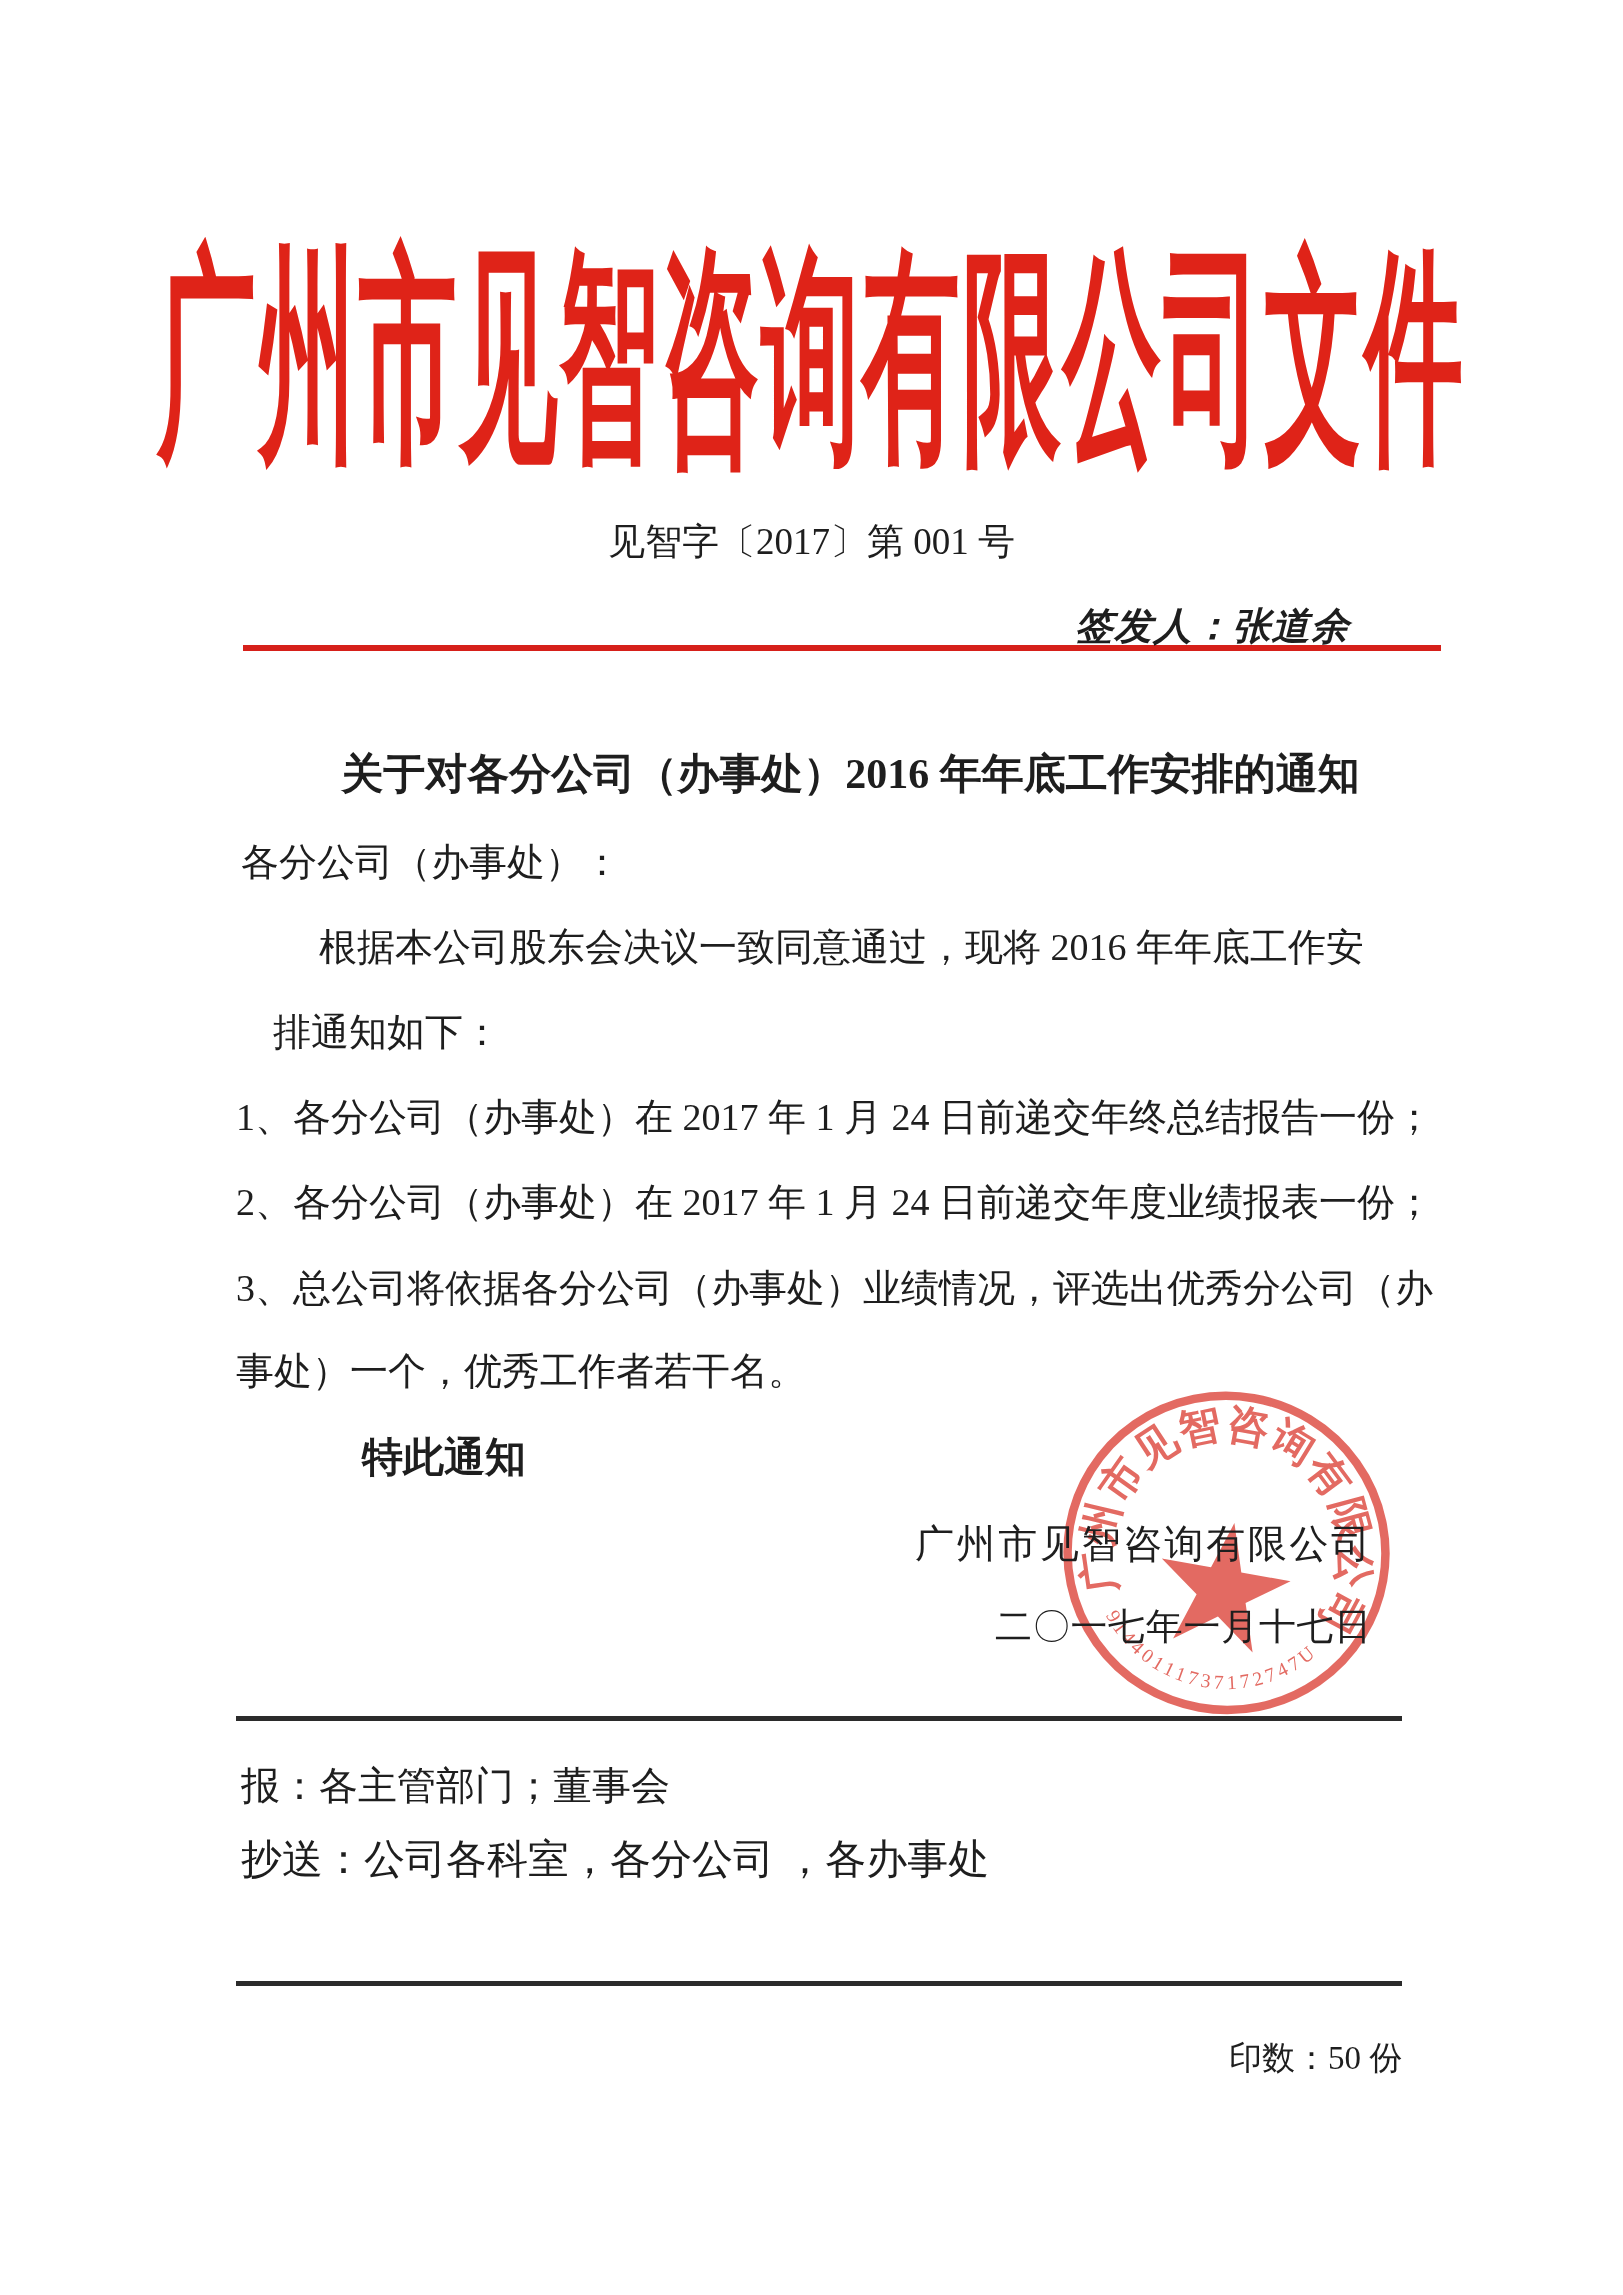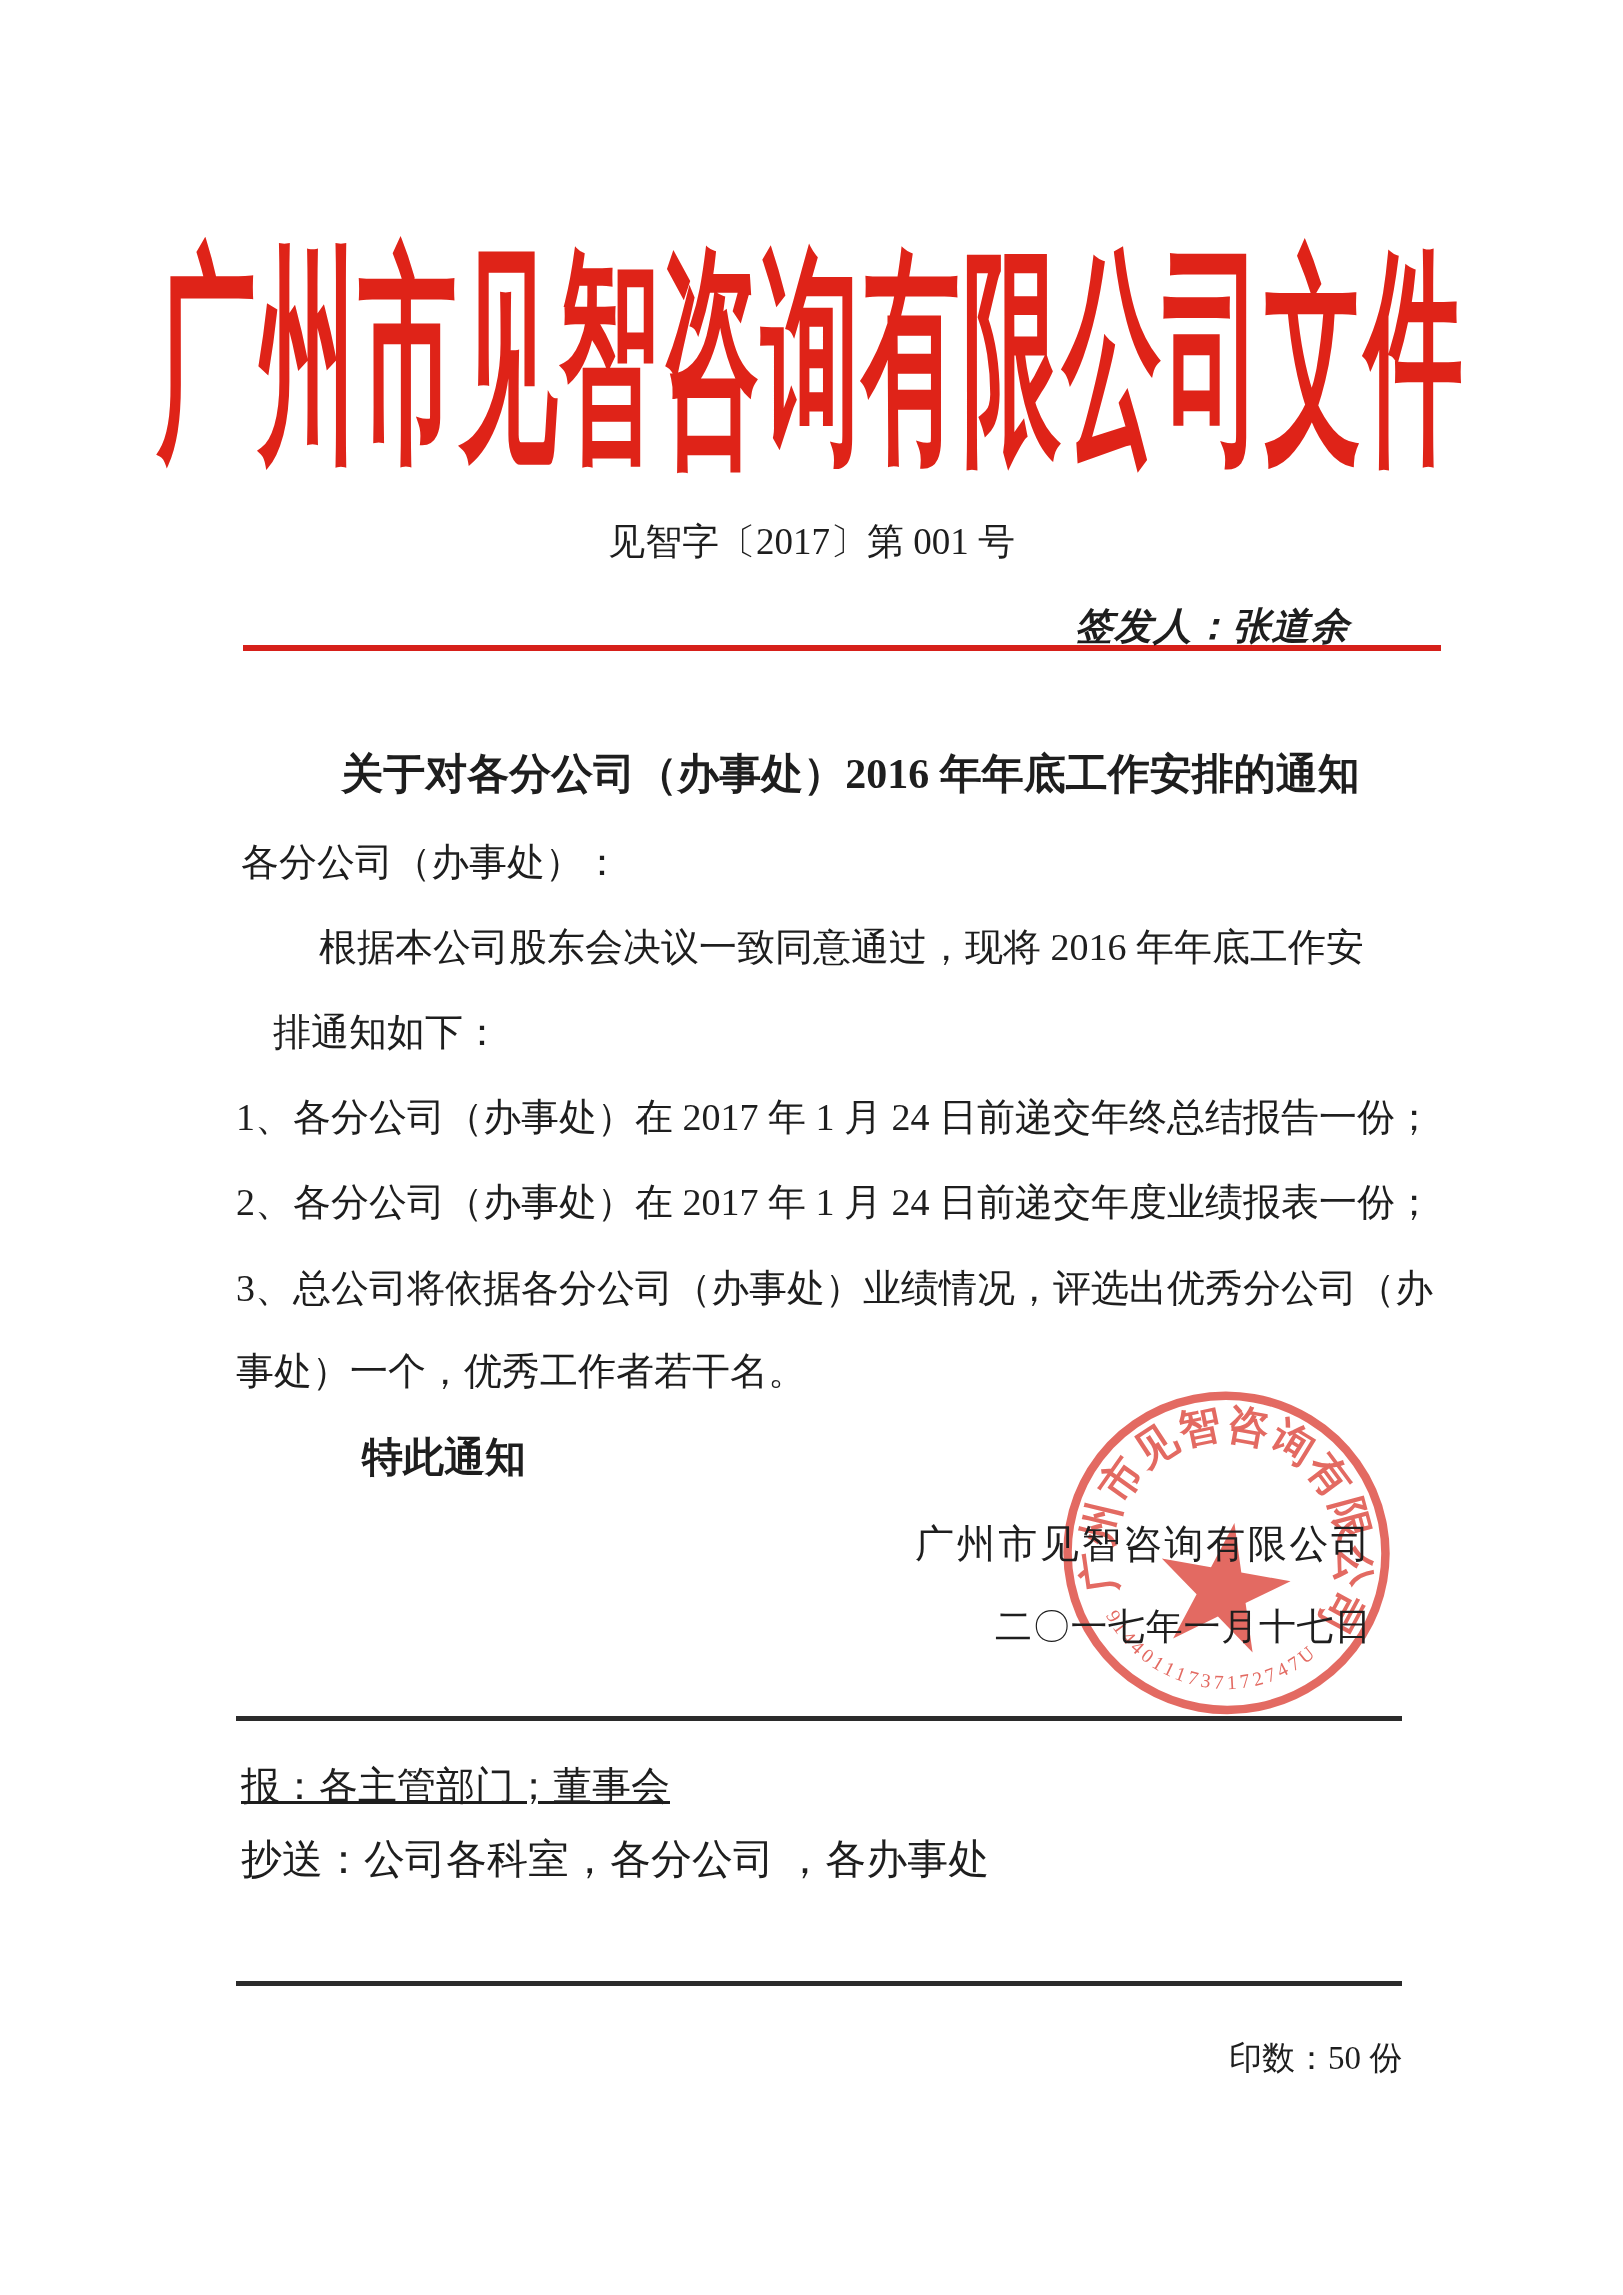--- a/index.html
+++ b/index.html
@@ -76,21 +76,21 @@
     z-index: 2;
   }
 
   .black-rule {
     height: 4.6px; left: 236px; width: 1166px;
     background: #2b2b2b; z-index: 1;
   }
   .rule-top    { top: 1716px; }
   .rule-bottom { top: 1981px; }
 
-  .report-line { top: 1766px; left: 241px; font-size: 39px; z-index: 2; text-decoration: underline; }
+  .report-line { top: 1766px; left: 241px; font-size: 39px; z-index: 2; }
   .cc-line     { top: 1839px; left: 241px; font-size: 41px; z-index: 2; text-align: center; }
   .copies-line { top: 2026px; left: 1229px; font-size: 33px; z-index: 2; margin-top: 16px; }
 </style>
 </head>
 <body>
 
 <div class="abs org-title">广州市见智咨询有限公司文件</div>
 
 <div class="abs doc-number">见智字〔2017〕第 001 号</div>
 

